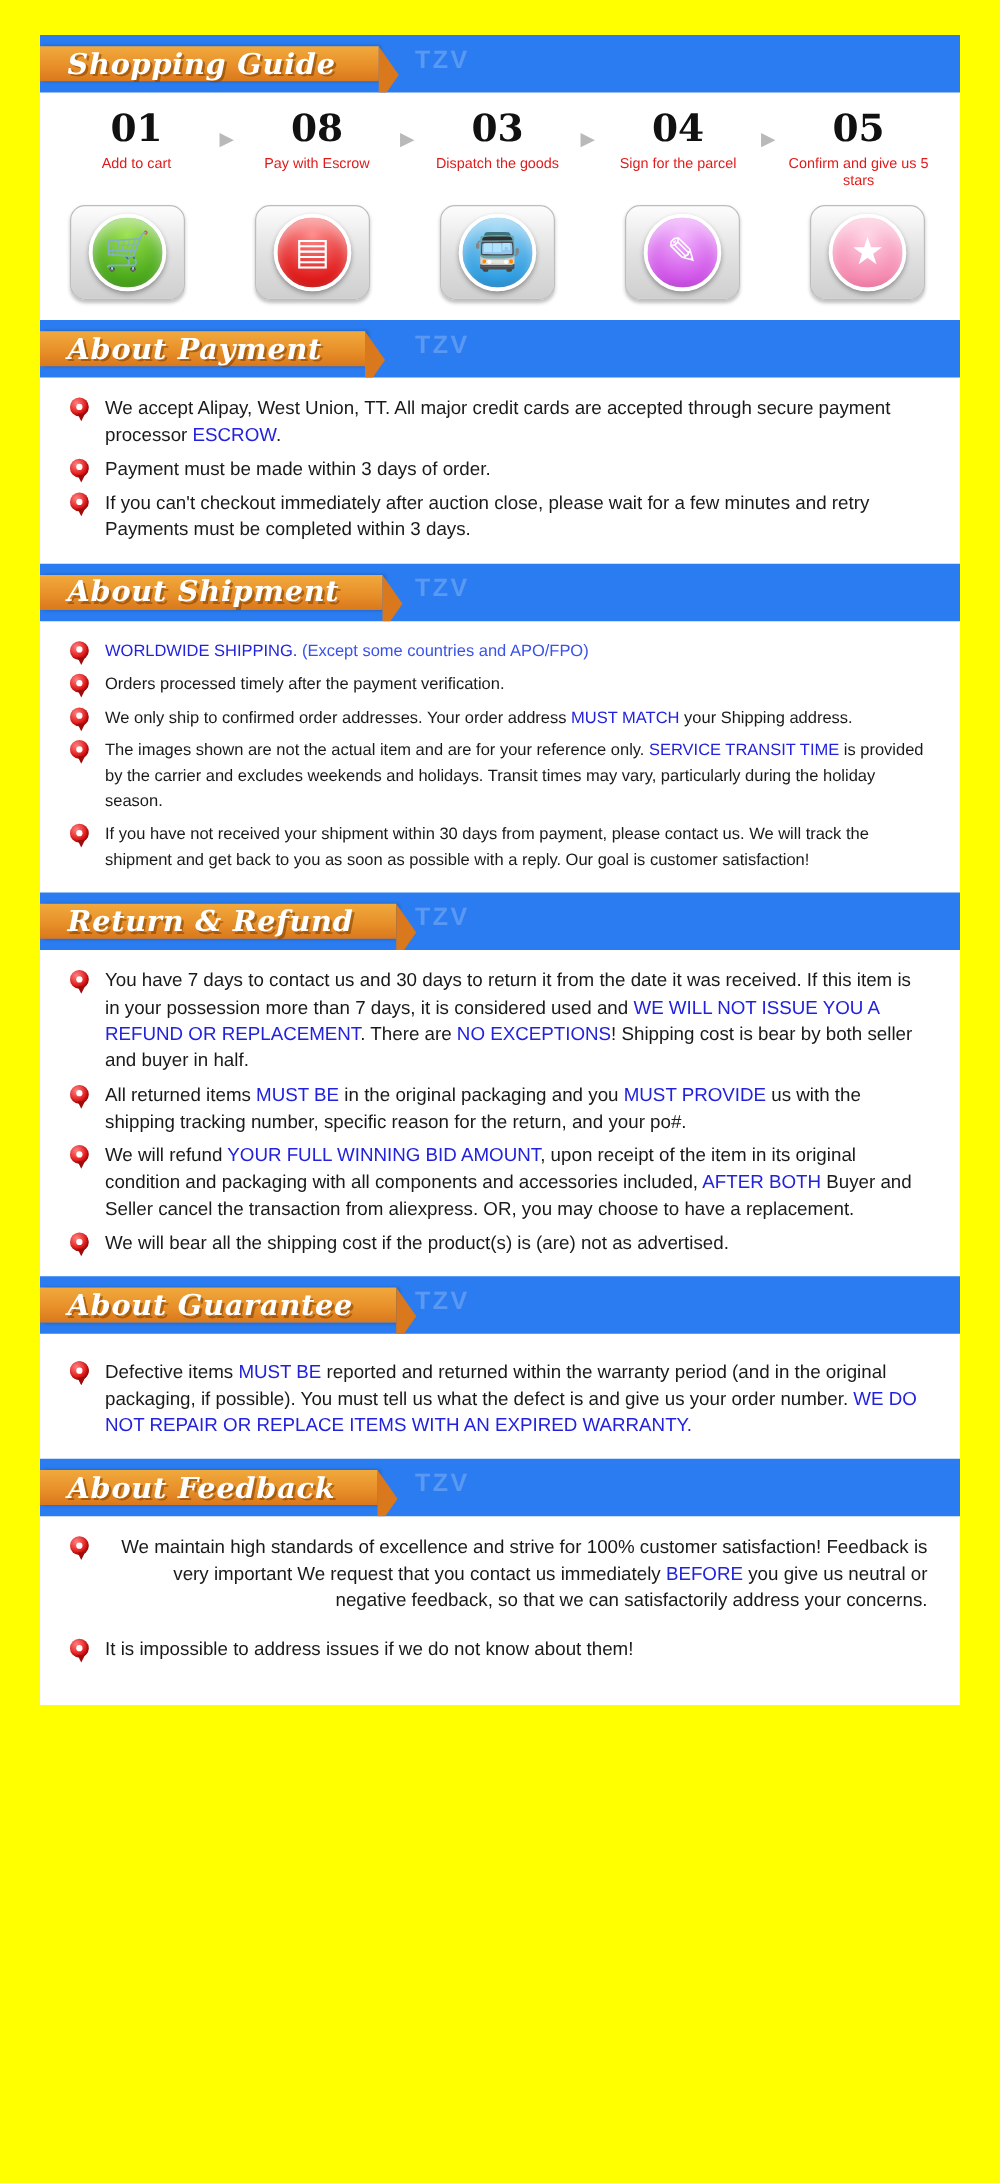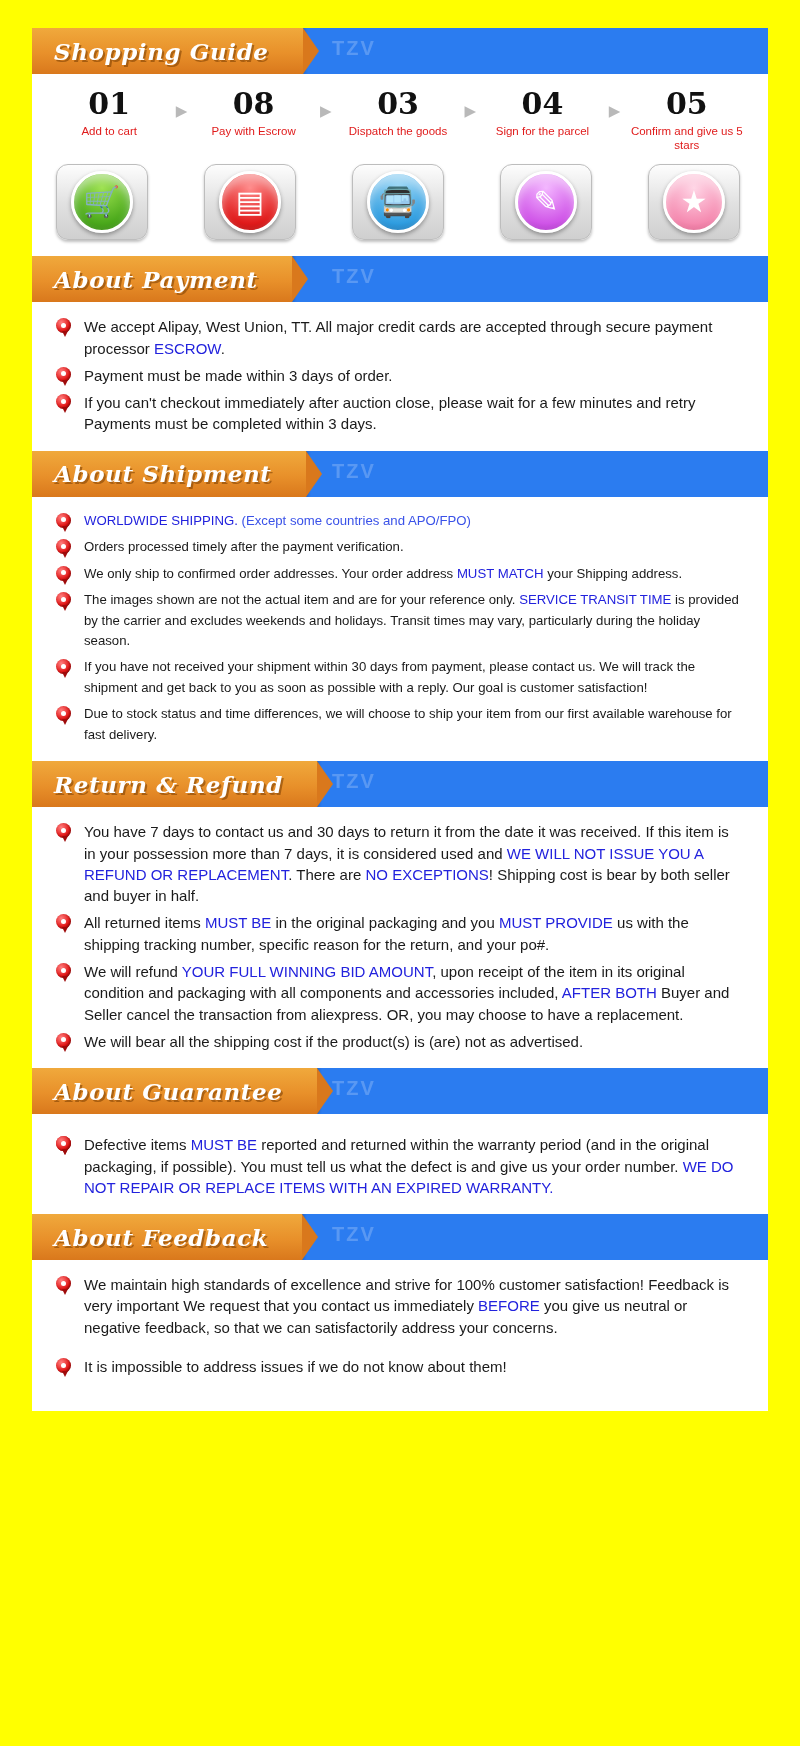--- a/index.html
+++ b/index.html
@@ -25,21 +25,21 @@
   .banner {
     position: relative;
     height: 46px;
     background: #2b7cf0;
     display: flex;
     align-items: center;
     overflow: hidden;
   }
   .banner .tab {
     position: relative;
-    height: 46px;
+    height: 28px;
     background: linear-gradient(to bottom, #f0a93c 0%, #e8902a 55%, #d9781c 100%);
     padding: 0 34px 0 22px;
     display: flex;
     align-items: center;
     z-index: 2;
     box-shadow: 2px 0 3px rgba(0,0,0,.25);
   }
   .banner .tab:after {
     content: "";
     position: absolute;
@@ -315,28 +315,20 @@
           <span>The images shown are not the actual item and are for your reference only. <span class="blue">SERVICE TRANSIT TIME</span> is provided by the carrier and excludes weekends and holidays. Transit times may vary, particularly during the holiday season.</span>
         </li>
         <li>
           <span class="pin">
               <span class="head"></span>
               <span class="dot"></span>
               <span class="tail"></span>
             </span>
           <span>If you have not received your shipment within 30 days from payment, please contact us. We will track the shipment and get back to you as soon as possible with a reply. Our goal is customer satisfaction!</span>
         </li>
-        <li>
-          <span class="pin">
-              <span class="head"></span>
-              <span class="dot"></span>
-              <span class="tail"></span>
-            </span>
-          <span>Due to stock status and time differences, we will choose to ship your item from our first available warehouse for fast delivery.</span>
-        </li>
       </ul>
     </div>
 
     <div class="banner">
       <div class="tab">
         <span class="tab-title">Return &amp; Refund</span>
       </div>
       <span class="wm">TZV</span>
     </div>
     <div class="content">
@@ -403,21 +395,21 @@
     </div>
 
     <div class="banner">
       <div class="tab">
         <span class="tab-title">About Feedback</span>
       </div>
       <span class="wm">TZV</span>
     </div>
     <div class="content">
       <ul class="bullets t15">
-        <li style="margin-bottom:18px;">
+        <li style="margin-bottom:18px;text-align:right;">
           <span class="pin">
               <span class="head"></span>
               <span class="dot"></span>
               <span class="tail"></span>
             </span>
           <span>We maintain high standards of excellence and strive for 100% customer satisfaction! Feedback is very important We request that you contact us immediately <span class="blue">BEFORE</span> you give us neutral or negative feedback, so that we can satisfactorily address your concerns.</span>
         </li>
         <li>
           <span class="pin">
               <span class="head"></span>

